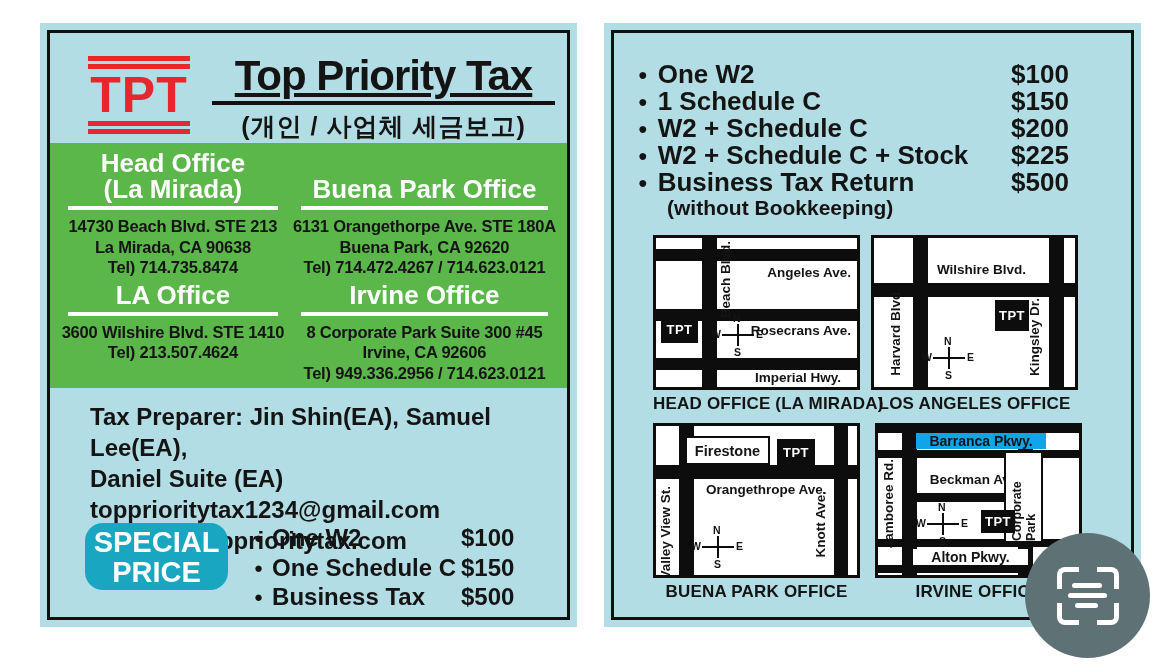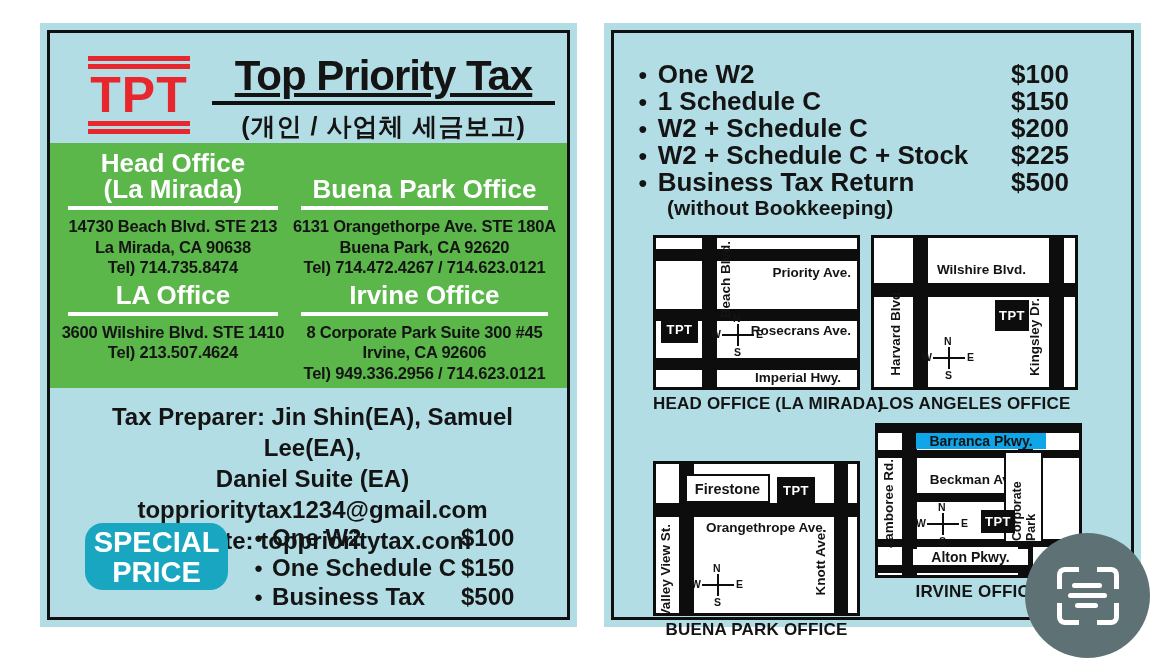--- a/index.html
+++ b/index.html
@@ -24,21 +24,21 @@
 
   .green-band{position:absolute;left:9px;right:9px;top:120px;height:245px;background:#5cb74b;
     display:grid;grid-template-columns:1fr 1fr;grid-template-rows:1fr 1fr;
     padding:6px 12px 4px;box-sizing:border-box;column-gap:8px;}
   .office{display:flex;flex-direction:column;align-items:center;}
   .office-name{color:#fff;font-weight:bold;font-size:26px;line-height:26px;text-align:center;display:flex;align-items:flex-end;justify-content:center;min-height:53px;}
   .office.row2 .office-name{min-height:30px;}
   .office-underline{height:4px;background:#fff;width:94%;margin:4px 0 6px;}
   .office-addr{font-weight:bold;font-size:16.5px;line-height:20.5px;text-align:center;letter-spacing:-0.2px;white-space:nowrap;}
 
-  .preparer{position:absolute;top:378px;left:50px;right:42px;text-align:center;font-weight:bold;font-size:24px;line-height:31px;}
+  .preparer{position:absolute;top:378px;left:50px;right:42px;text-align:left;font-weight:bold;font-size:24px;line-height:31px;}
 
   .special-badge{position:absolute;left:45px;top:500px;width:143px;height:67px;background:#18a6c1;border-radius:18px;
     color:#fff;font-weight:bold;font-size:29px;line-height:30px;text-align:center;
     display:flex;flex-direction:column;justify-content:center;}
   .price-list-left{position:absolute;left:214px;right:44px;top:500px;}
   .price-row{display:flex;font-weight:bold;font-size:24px;line-height:29.5px;}
   .price-row .item{flex:1;white-space:nowrap;}
   .price-row .item::before{content:"●";font-size:15px;margin-right:9px;vertical-align:3px;}
   .price-row .price{width:72px;text-align:left;}
 
@@ -46,21 +46,21 @@
   .price-list-right{position:absolute;left:34px;right:30px;top:38px;}
   .price-row-lg{display:flex;font-weight:bold;font-size:26px;line-height:27px;}
   .price-row-lg .item{flex:1;white-space:nowrap;}
   .price-row-lg .item::before{content:"●";font-size:16px;margin-right:10px;vertical-align:3px;}
   .price-row-lg .price{width:100px;text-align:left;}
   .price-note{font-weight:bold;font-size:21px;line-height:23px;margin-left:29px;}
 
   .map-block{position:absolute;width:207px;}
   #map1{left:49px;top:212px;}
   #map2{left:267px;top:212px;}
-  #map3{left:49px;top:400px;margin-top:38px;}
+  #map3{left:49px;top:400px;}
   #map4{left:271px;top:400px;}
   .map-box{position:relative;width:207px;height:155px;background:#fff;border:3px solid #0d0d0d;box-sizing:border-box;overflow:hidden;}
   .map-caption{width:100%;text-align:center;font-weight:bold;font-size:17px;margin-top:4px;letter-spacing:0.2px;white-space:nowrap;}
   .road{position:absolute;background:#0d0d0d;}
   .street-label{position:absolute;font-weight:bold;font-size:13.5px;white-space:nowrap;z-index:2;}
   .vlabel{writing-mode:vertical-rl;transform:rotate(180deg);}
   .tpt-box{position:absolute;background:#0d0d0d;color:#fff;font-weight:bold;font-size:13px;letter-spacing:0.5px;
     display:flex;align-items:center;justify-content:center;z-index:3;}
   .white-box{position:absolute;background:#fff;border:2.5px solid #0d0d0d;box-sizing:border-box;z-index:2;
     display:flex;align-items:center;justify-content:center;font-weight:bold;}
@@ -202,21 +202,21 @@
     <div class="price-note">(without Bookkeeping)</div>
   </div>
 
   <div class="map-block" id="map1">
     <div class="map-box">
       <div class="road" style="left:46px;top:0;width:15px;height:100%;"></div>
       <div class="road" style="left:0;top:11px;width:100%;height:12px;"></div>
       <div class="road" style="left:0;top:71px;width:100%;height:12px;"></div>
       <div class="road" style="left:0;top:120px;width:100%;height:12px;"></div>
       <div class="street-label vlabel" style="left:62px;top:3px;">Beach Blvd.</div>
-      <div class="street-label" style="top:27px;right:6px;">Priority Ave.</div>
+      <div class="street-label" style="top:27px;right:6px;">Angeles Ave.</div>
       <div class="street-label" style="top:85px;right:6px;padding-left:26px;">Rosecrans Ave.</div>
       <div class="street-label" style="top:132px;right:16px;">Imperial Hwy.</div>
       <div class="tpt-box" style="left:5px;top:78px;width:37px;height:27px;">TPT</div>
       <div class="compass" style="left:60px;top:74px;">
         <div class="c-h"></div>
           <div class="c-v"></div>
         <span class="cn">N</span>
         <span class="cs">S</span>
         <span class="cw">W</span>
         <span class="ce">E</span>

